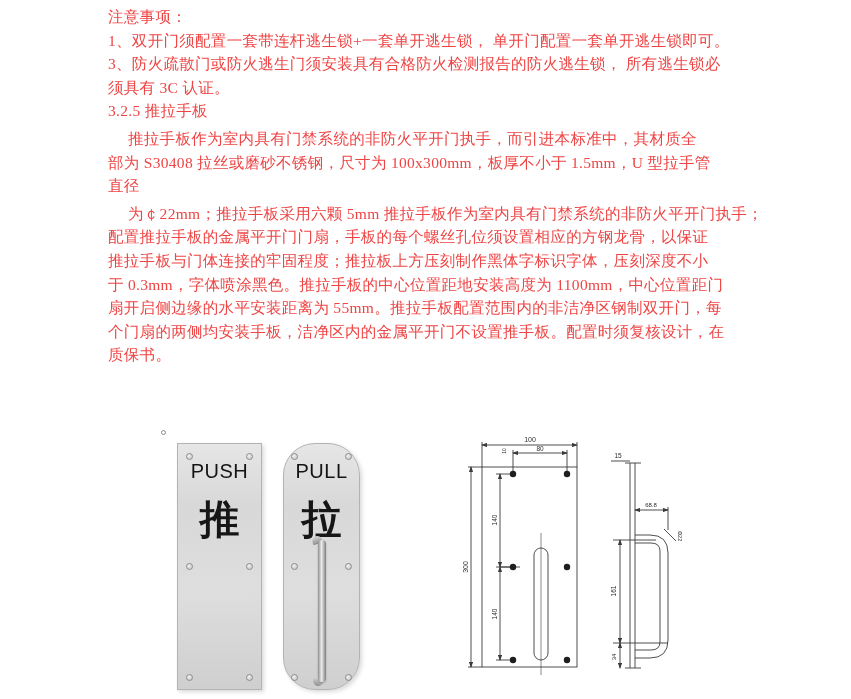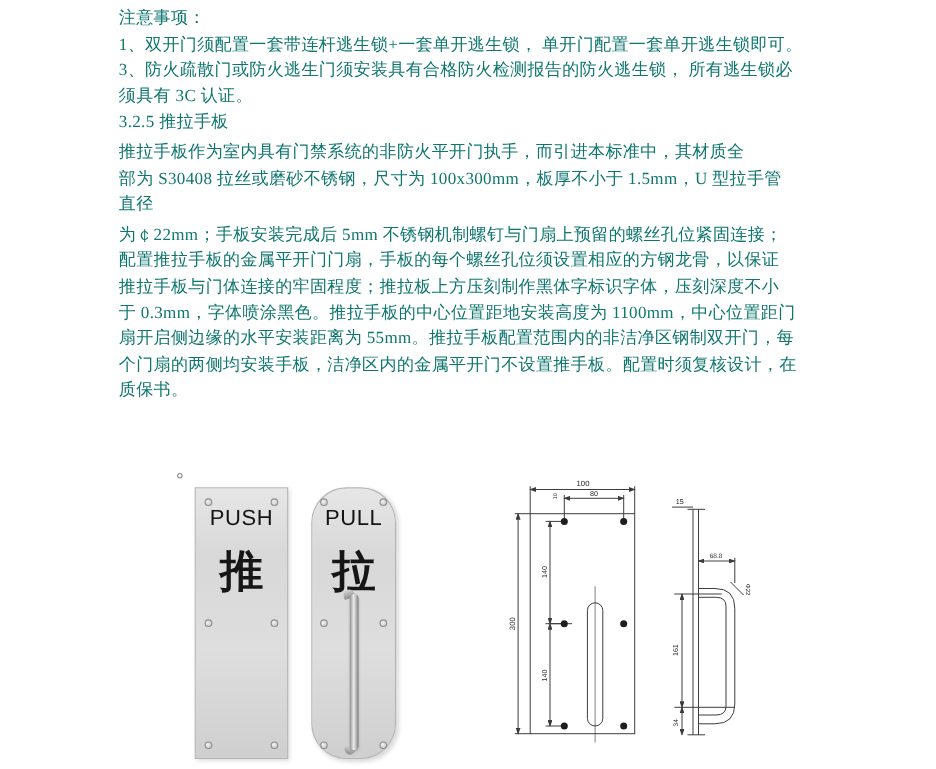--- a/index.html
+++ b/index.html
@@ -1,23 +1,23 @@
 <!DOCTYPE html>
 <html><head>
 <meta charset="utf-8">
 <style>
   html,body{margin:0;padding:0;}
   body{
     width:851px;height:699px;position:relative;background:#ffffff;overflow:hidden;
     font-family:"Liberation Serif","DejaVu Serif",serif;
   }
   
-  .doc-text{position:absolute;left:108px;top:5px;width:680px;color:#0f766e;}
+  .doc-text{position:absolute;left:108px;top:5px;width:680px;color:#ef4444;}
   .dline{height:23.6px;line-height:23.6px;font-size:15.5px;letter-spacing:.3px;white-space:nowrap;}
-  .dline.sp{margin-top:4px;}
+  .dline.sp{margin-top:4px;margin-left:20px;}
   
   .plate{
     position:absolute;top:443px;height:247px;
     background:linear-gradient(180deg,#e6e6e6 0%,#d8d8d8 25%,#dedede 60%,#cfcfcf 100%);
     border:1px solid #b3b3b3;box-shadow:2px 2px 4px rgba(0,0,0,.15);
     box-sizing:border-box;
   }
   .plate-push{left:177px;width:85px;}
   .plate-pull{left:283px;width:77px;border-radius:32px;}
   .plate-word{
@@ -60,21 +60,21 @@
 
 <div class="doc-text">
   <div class="dline">注意事项：</div>
   <div class="dline">1、双开门须配置一套带连杆逃生锁+一套单开逃生锁， 单开门配置一套单开逃生锁即可。</div>
   <div class="dline">3、防火疏散门或防火逃生门须安装具有合格防火检测报告的防火逃生锁， 所有逃生锁必</div>
   <div class="dline">须具有 3C 认证。</div>
   <div class="dline">3.2.5 推拉手板</div>
   <div class="dline sp">推拉手板作为室内具有门禁系统的非防火平开门执手，而引进本标准中，其材质全</div>
   <div class="dline">部为 S30408 拉丝或磨砂不锈钢，尺寸为 100x300mm，板厚不小于 1.5mm，U 型拉手管</div>
   <div class="dline">直径</div>
-  <div class="dline sp">为￠22mm；手板安装完成后 5mm 不锈钢机制螺钉与门扇上预留的螺丝孔位紧固连接；</div>
+  <div class="dline sp">为￠22mm；推拉手板采用六颗 5mm 推拉手板作为室内具有门禁系统的非防火平开门执手；</div>
   <div class="dline">配置推拉手板的金属平开门门扇，手板的每个螺丝孔位须设置相应的方钢龙骨，以保证</div>
   <div class="dline">推拉手板与门体连接的牢固程度；推拉板上方压刻制作黑体字标识字体，压刻深度不小</div>
   <div class="dline">于 0.3mm，字体喷涂黑色。推拉手板的中心位置距地安装高度为 1100mm，中心位置距门</div>
   <div class="dline">扇开启侧边缘的水平安装距离为 55mm。推拉手板配置范围内的非洁净区钢制双开门，每</div>
   <div class="dline">个门扇的两侧均安装手板，洁净区内的金属平开门不设置推手板。配置时须复核设计，在</div>
   <div class="dline">质保书。</div>
 </div>
 
 <div class="stray-mark"></div>
 

